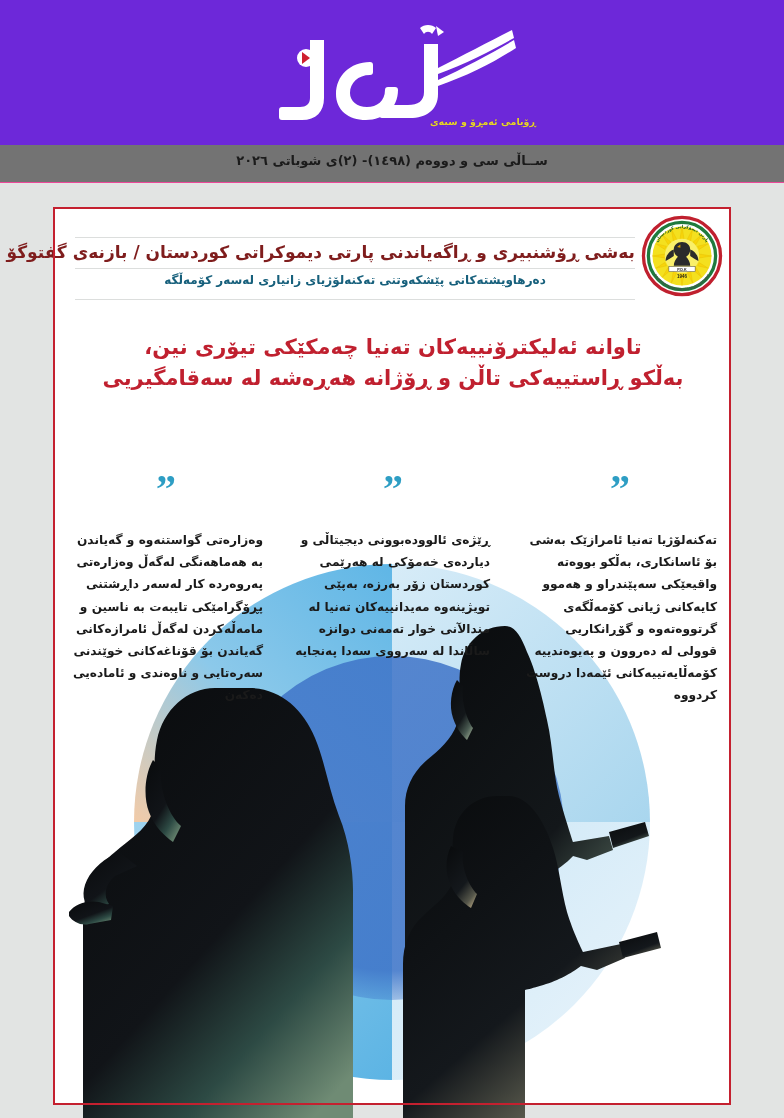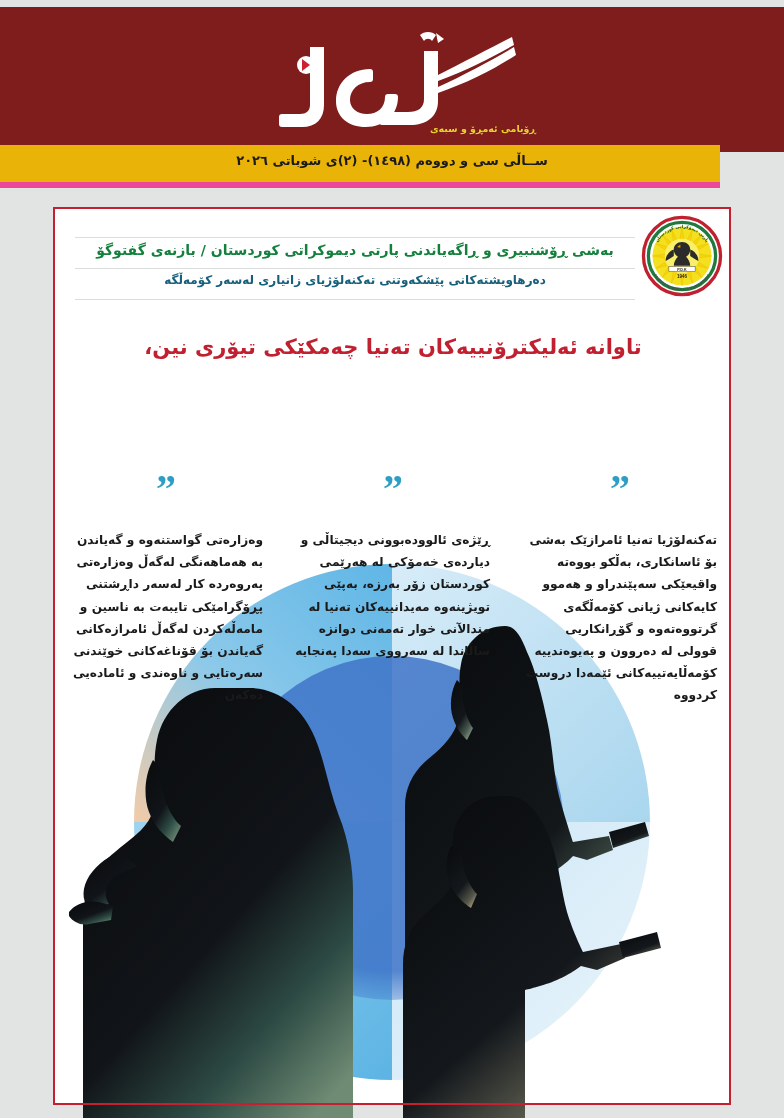--- a/index.html
+++ b/index.html
@@ -11,23 +11,23 @@
     height: 1118px;
     background: #e2e4e3;
     font-family: "DejaVu Sans", "Liberation Sans", sans-serif;
     overflow: hidden;
     position: relative;
   }
 
   
   .masthead {
     position: absolute;
-    left: 0; top: 7px;
+    left: 0; top: 0;
     width: 784px; height: 145px;
-    background: #7f1d1d;
+    background: #6d28d9;
     overflow: hidden;
   }
   .logo-wrap {
     position: absolute;
     left: 0; top: 0;
     width: 784px; height: 145px;
   }
   .logo-word {
     position: absolute;
     left: 262px; top: 22px;
@@ -44,23 +44,23 @@
     direction: rtl;
     color: #e8d32a;
     text-shadow: 0 0 1px rgba(0,0,0,.25);
     white-space: nowrap;
   }
 
   
   .issue-bar {
     position: absolute;
     left: 0; top: 145px;
-    width: 720px; height: 37px;
-    background: #eab308;
-    border-bottom: 6px solid #ec4899;
+    width: 784px; height: 37px;
+    background: #737373;
+    border-bottom: 1px solid #ec4899;
   }
   .issue-line {
     position: absolute;
     left: 0; top: 8px;
     width: 784px;
     text-align: center;
     direction: rtl;
     font-size: 13px;
     font-weight: bold;
     color: #1b1b1b;
@@ -88,23 +88,23 @@
   .rule.r1 { top: 30px; }
   .rule.r2 { top: 61px; }
   .rule.r3 { top: 92px; }
 
   .kicker {
     position: absolute;
     left: 22px; top: 35px;
     width: 560px;
     text-align: center;
     direction: rtl;
-    font-size: 14px;
-    font-weight: bold;
-    color: #15803d;
+    font-size: 17px;
+    font-weight: bold;
+    color: #7f1d1d;
     white-space: nowrap;
   }
   .subkicker {
     position: absolute;
     left: 22px; top: 66px;
     width: 560px;
     text-align: center;
     direction: rtl;
     font-size: 12px;
     font-weight: bold;
@@ -362,20 +362,21 @@
       <textPath href="#emblemTop" startOffset="50%" text-anchor="middle">پارتی دیمۆکراتی کوردستان</textPath>
     </text>
     <path id="emblemBot" d="M10 52 A40 40 0 0 0 90 52" fill="none"></path>
     <text font-family="Liberation Sans, sans-serif" font-size="4" font-weight="bold" fill="#4a4a4a" letter-spacing="0.4">
       <textPath href="#emblemBot" startOffset="50%" text-anchor="middle">PARTIYA DEMOKRATA KURDISTANE</textPath>
     </text>
   </svg>
 
   <div class="headline">
     <div>تاوانە ئەلیکترۆنییەکان تەنیا چەمکێکی تیۆری نین،</div>
+    <div>بەڵکو ڕاستییەکی تاڵن و ڕۆژانە هەڕەشە لە سەقامگیریی</div>
   </div>
 </div>
 
 <div class="cols" style="left:67px; top:479px;">
   <div class="col">
     <span class="qmark">”</span>
     <div class="qtext">تەکنەلۆژیا تەنیا ئامرازێک بەشی بۆ ئاسانکاری، بەڵکو بووەتە واقیعێکی سەپێندراو و هەموو کایەکانی ژیانی کۆمەڵگەی گرتووەتەوە و گۆڕانکاریی قوولی لە دەروون و پەیوەندییە کۆمەڵایەتییەکانی ئێمەدا دروست کردووە</div>
   </div>
   <div class="col">
     <span class="qmark">”</span>

